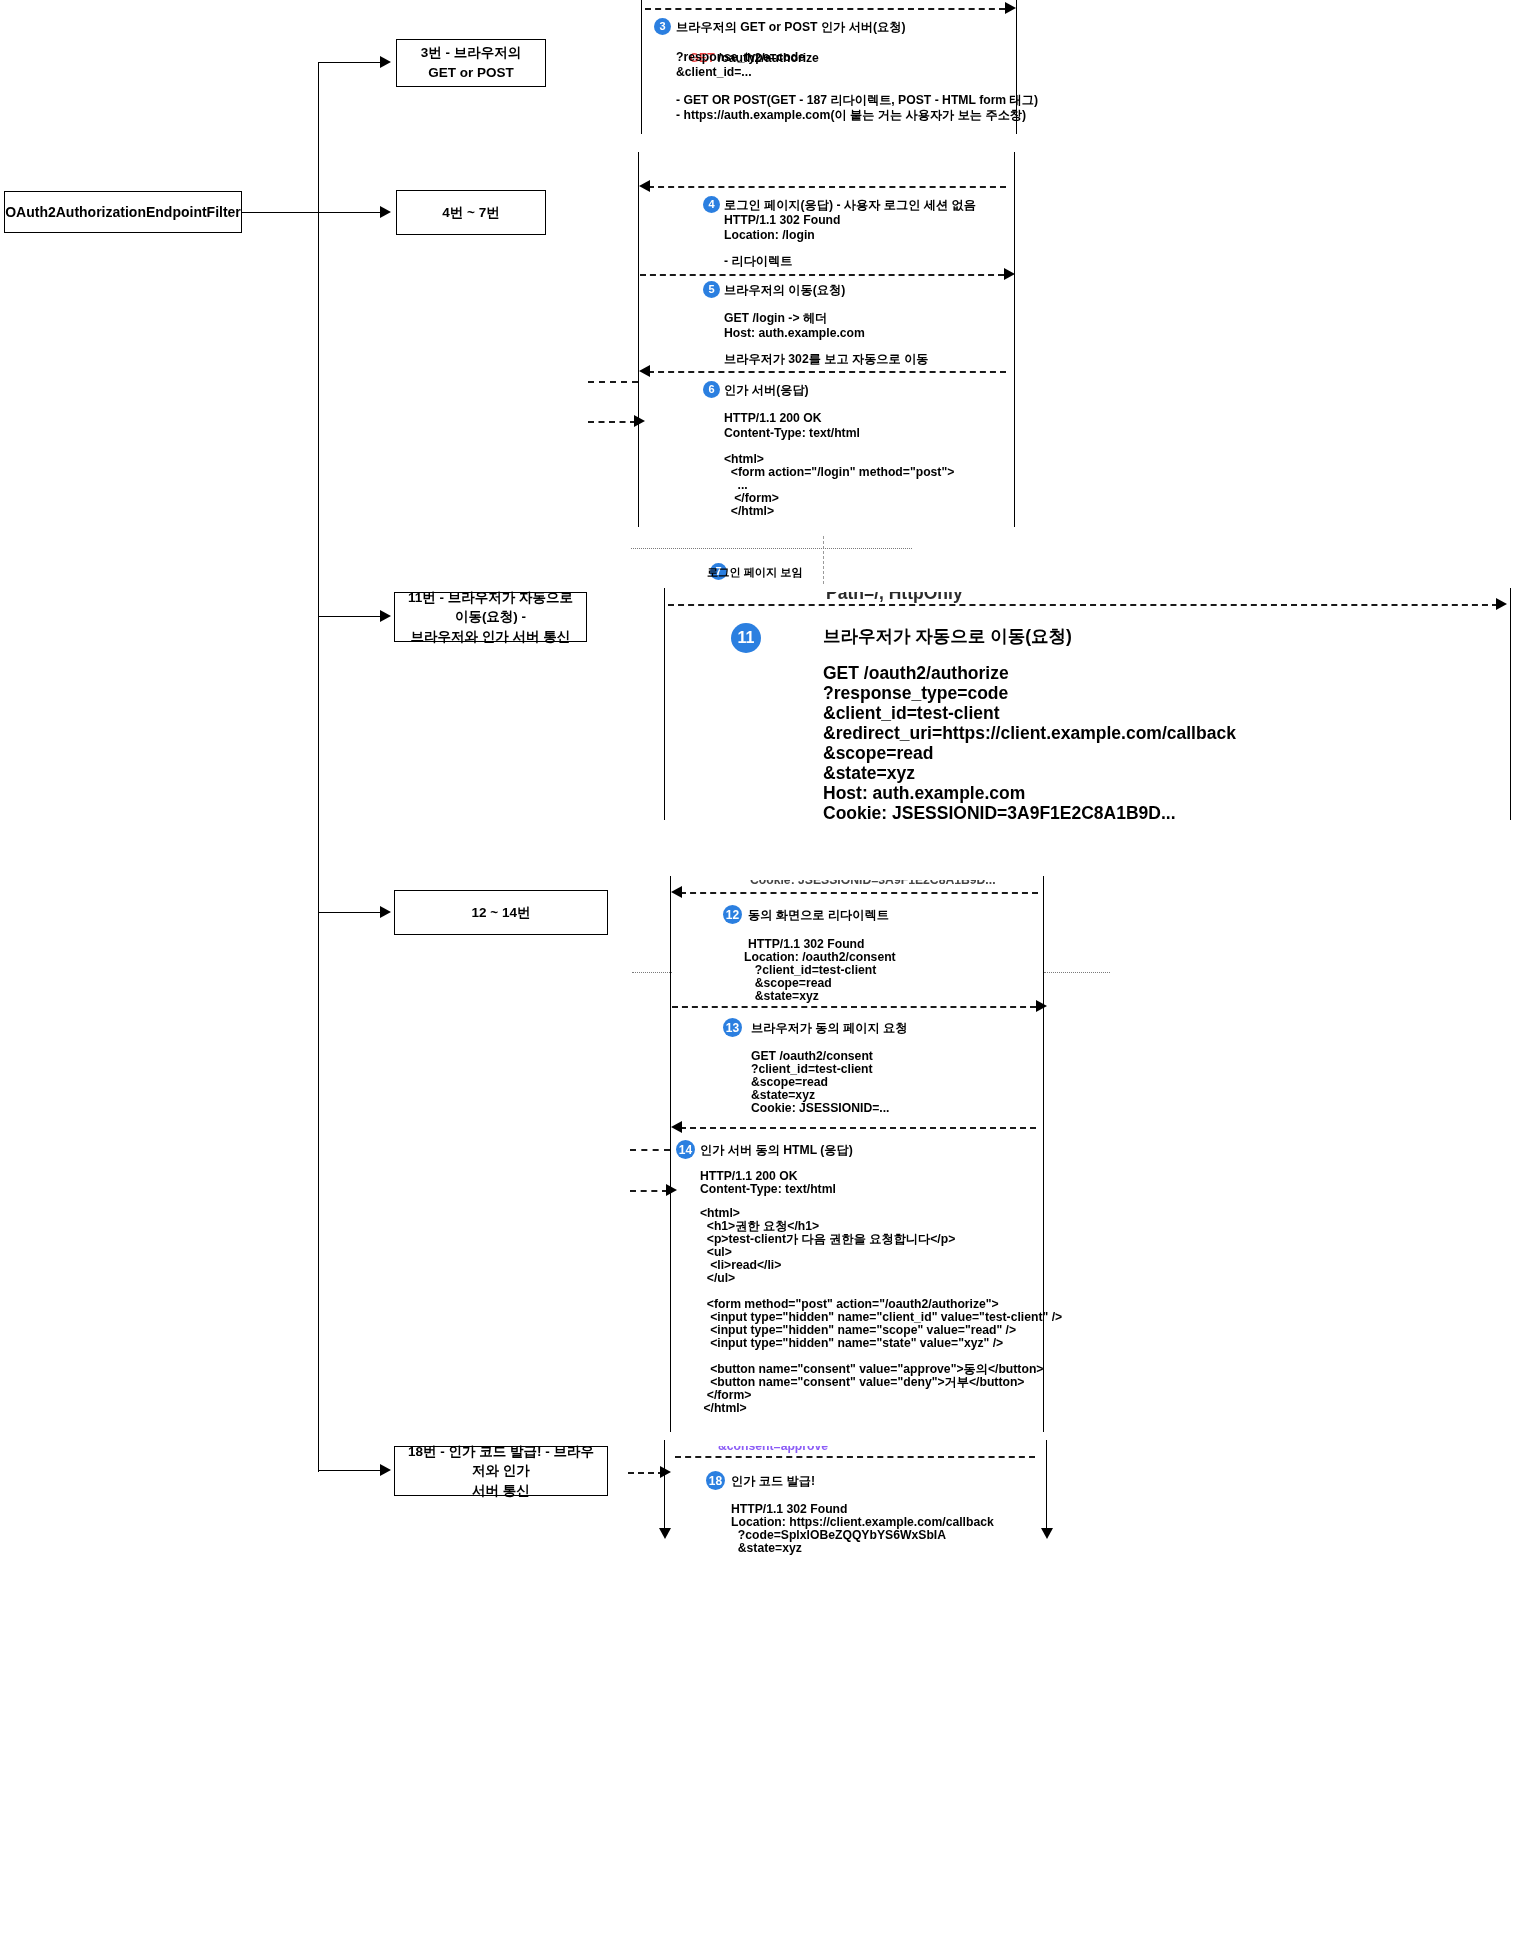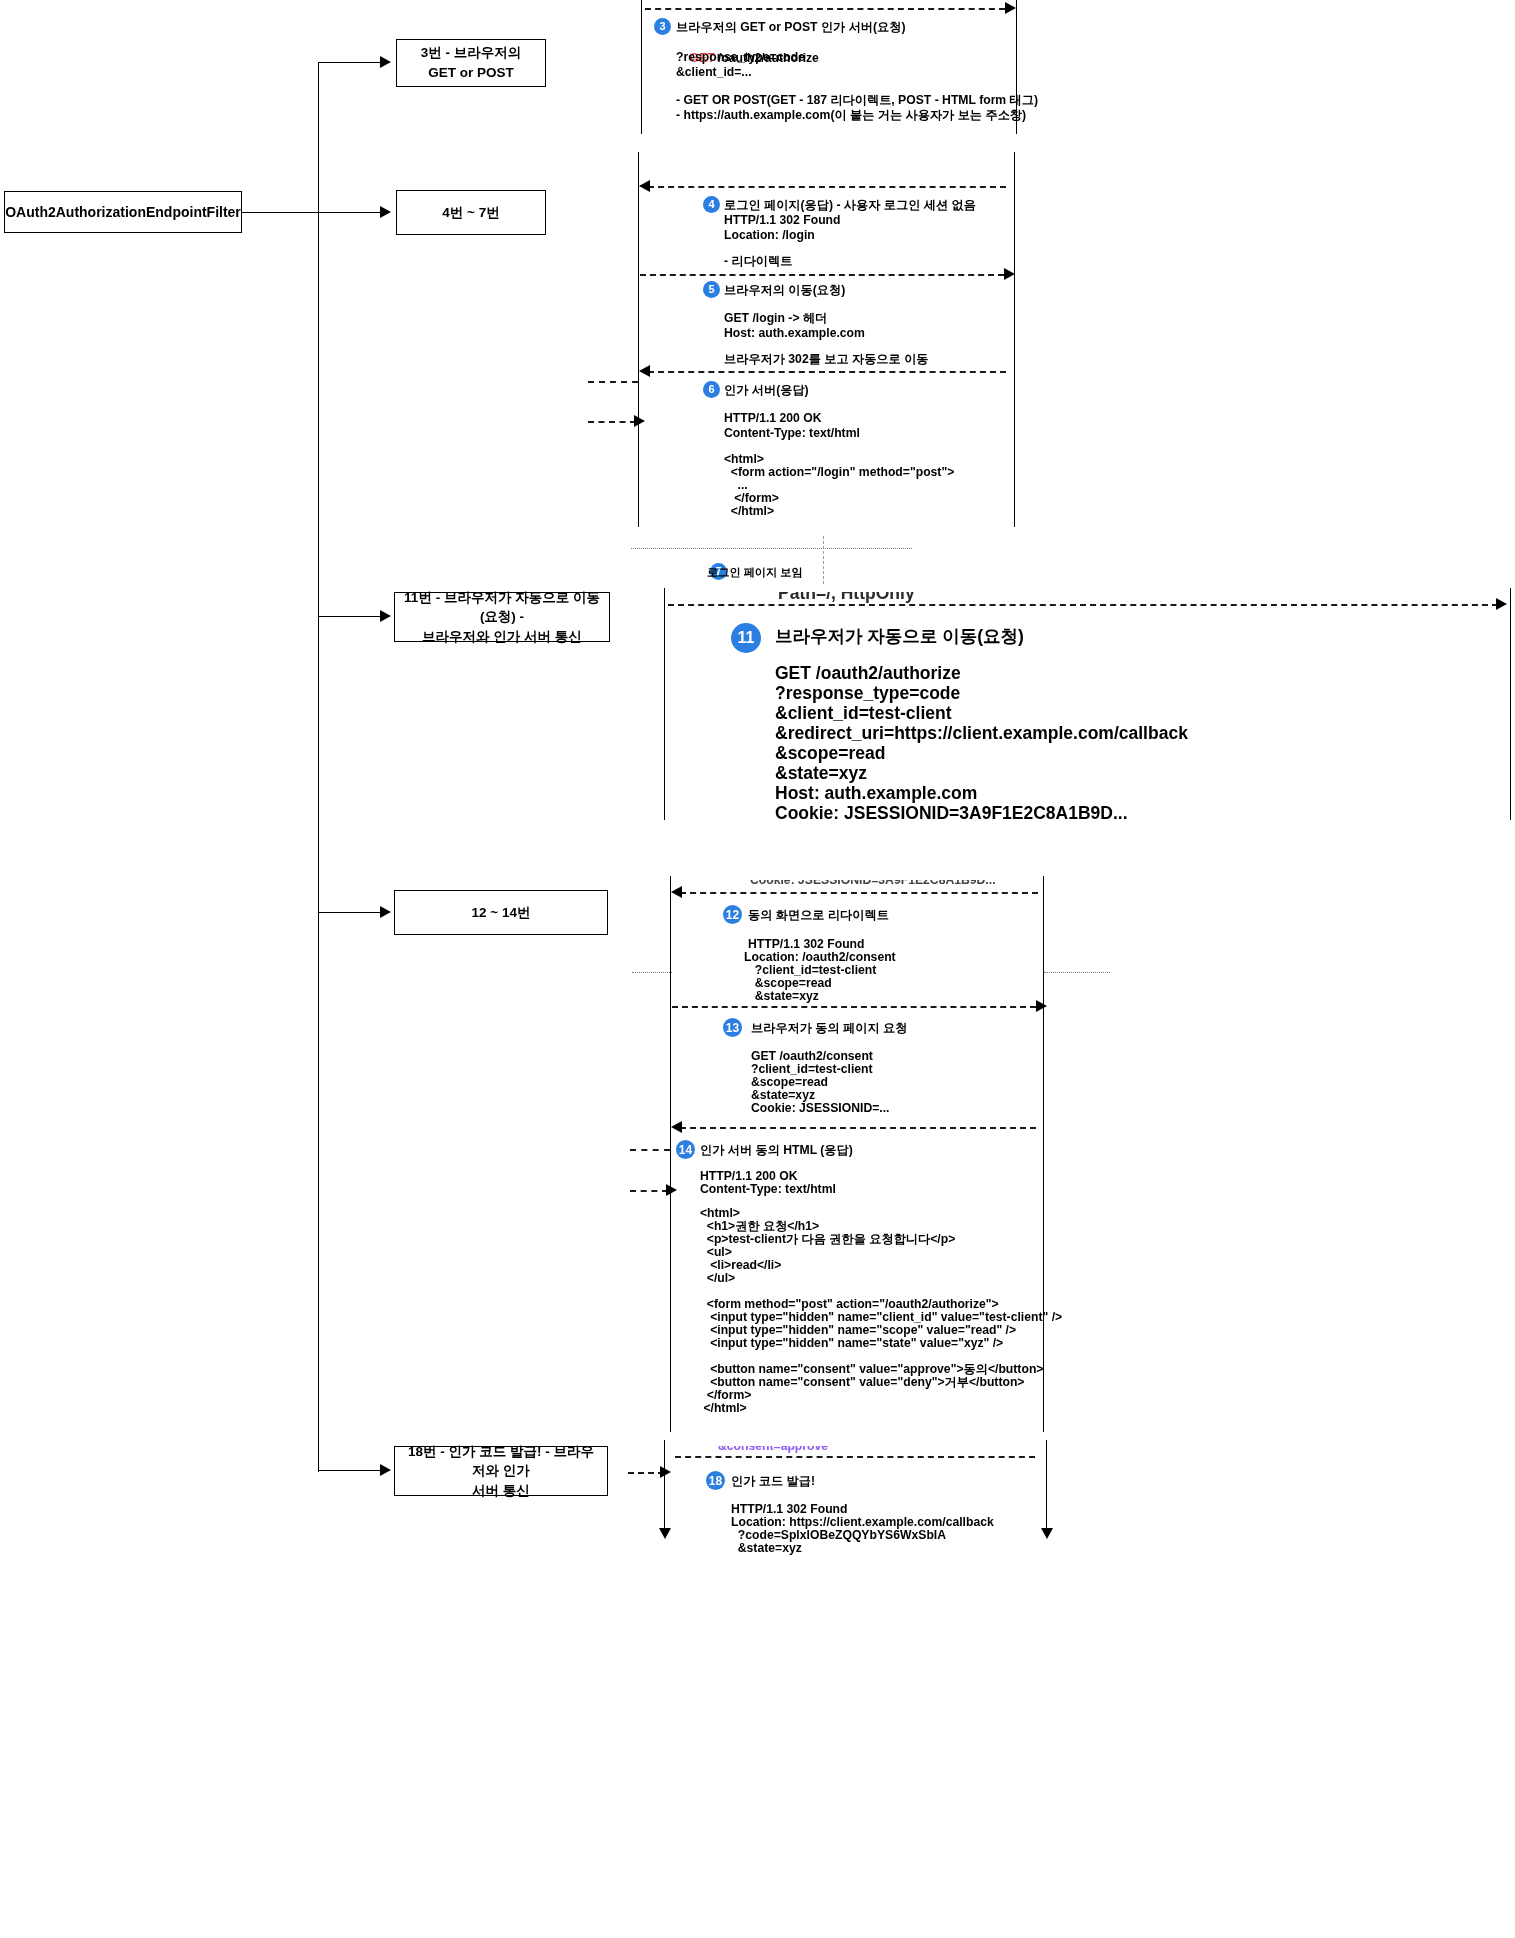--- a/index.html
+++ b/index.html
@@ -96,21 +96,21 @@
   
   .txt {
     position: absolute;
     font-weight: bold;
     color: #000;
     white-space: pre;
     line-height: 1.33;
   }
   .t11 { font-size: 11.2px; }
   .t12 { font-size: 12.2px; }
-  .t17 { font-size: 17.5px; }
+  .t17 { font-size: 17.5px; margin-left: 48px; }
   .pink { color: #ef4444; }
 </style>
 </head>
 <body>
 
 <div id="page">
 
   <div class="box" style="left:4px; top:191px; width:238px; height:42px; font-size:14px;">
     <span>OAuth2AuthorizationEndpointFilter</span>
   </div>
@@ -127,21 +127,21 @@
   </div>
 
   <div class="hline-solid" style="left:318px; top:212px; width:62px;"></div>
   <div class="arrow-r" style="left:380px; top:206px;"></div>
   <div class="box" style="left:396px; top:190px; width:150px; height:45px;">
     <span>4번 ~ 7번</span>
   </div>
 
   <div class="hline-solid" style="left:318px; top:616px; width:62px;"></div>
   <div class="arrow-r" style="left:380px; top:610px;"></div>
-  <div class="box" style="left:394px; top:592px; width:216px; height:50px; flex-direction:column;">
+  <div class="box" style="left:394px; top:592px; width:193px; height:50px; flex-direction:column;">
     <span>11번 - 브라우저가 자동으로 이동(요청) -</span>
     <span>브라우저와 인가 서버 통신</span>
   </div>
 
   <div class="hline-solid" style="left:318px; top:912px; width:62px;"></div>
   <div class="arrow-r" style="left:380px; top:906px;"></div>
   <div class="box" style="left:394px; top:890px; width:214px; height:45px;">
     <span>12 ~ 14번</span>
   </div>
 

